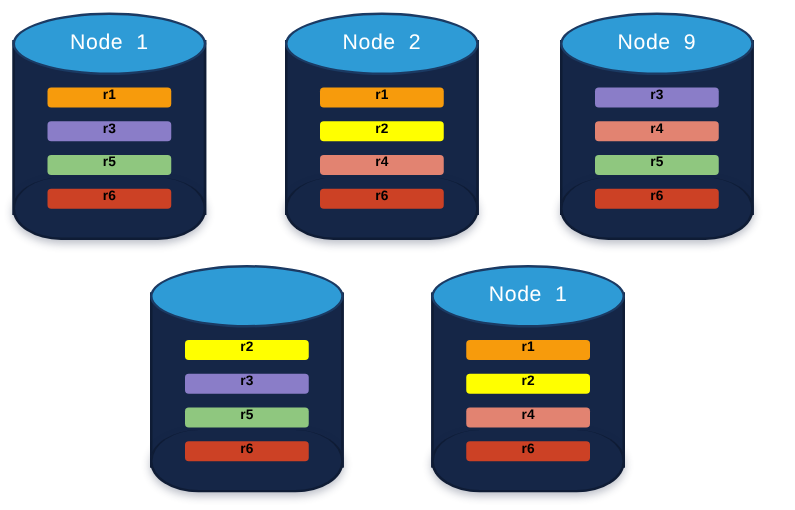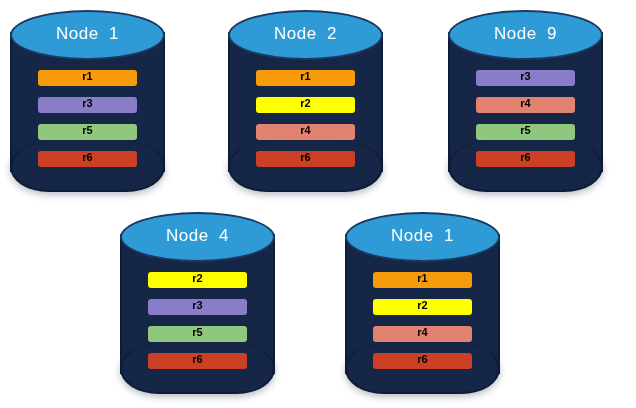--- a/index.html
+++ b/index.html
@@ -117,21 +117,20 @@
         <div class="replica" style="background: rgb(138, 125, 200);">r3</div>
         <div class="replica" style="background: rgb(226, 131, 113);">r4</div>
         <div class="replica" style="background: rgb(143, 199, 127);">r5</div>
         <div class="replica" style="background: rgb(204, 65, 37);">r6</div>
       </div>
     </div>
     <div class="node" style="left: 120px; top: 210px;">
       <div class="cyl-body" style="background: rgb(21, 38, 71);"></div>
       <div class="cyl-bottom" style="background: rgb(21, 38, 71);"></div>
       <div class="cyl-top" style="background: rgb(46, 155, 214);"></div>
-      <div class="node-label" style="color: rgb(255, 255, 255);">Node  4</div>
       <div class="replicas">
         <div class="replica" style="background: rgb(255, 255, 0);">r2</div>
         <div class="replica" style="background: rgb(138, 125, 200);">r3</div>
         <div class="replica" style="background: rgb(143, 199, 127);">r5</div>
         <div class="replica" style="background: rgb(204, 65, 37);">r6</div>
       </div>
     </div>
     <div class="node" style="left: 345px; top: 210px;">
       <div class="cyl-body" style="background: rgb(21, 38, 71);"></div>
       <div class="cyl-bottom" style="background: rgb(21, 38, 71);"></div>

